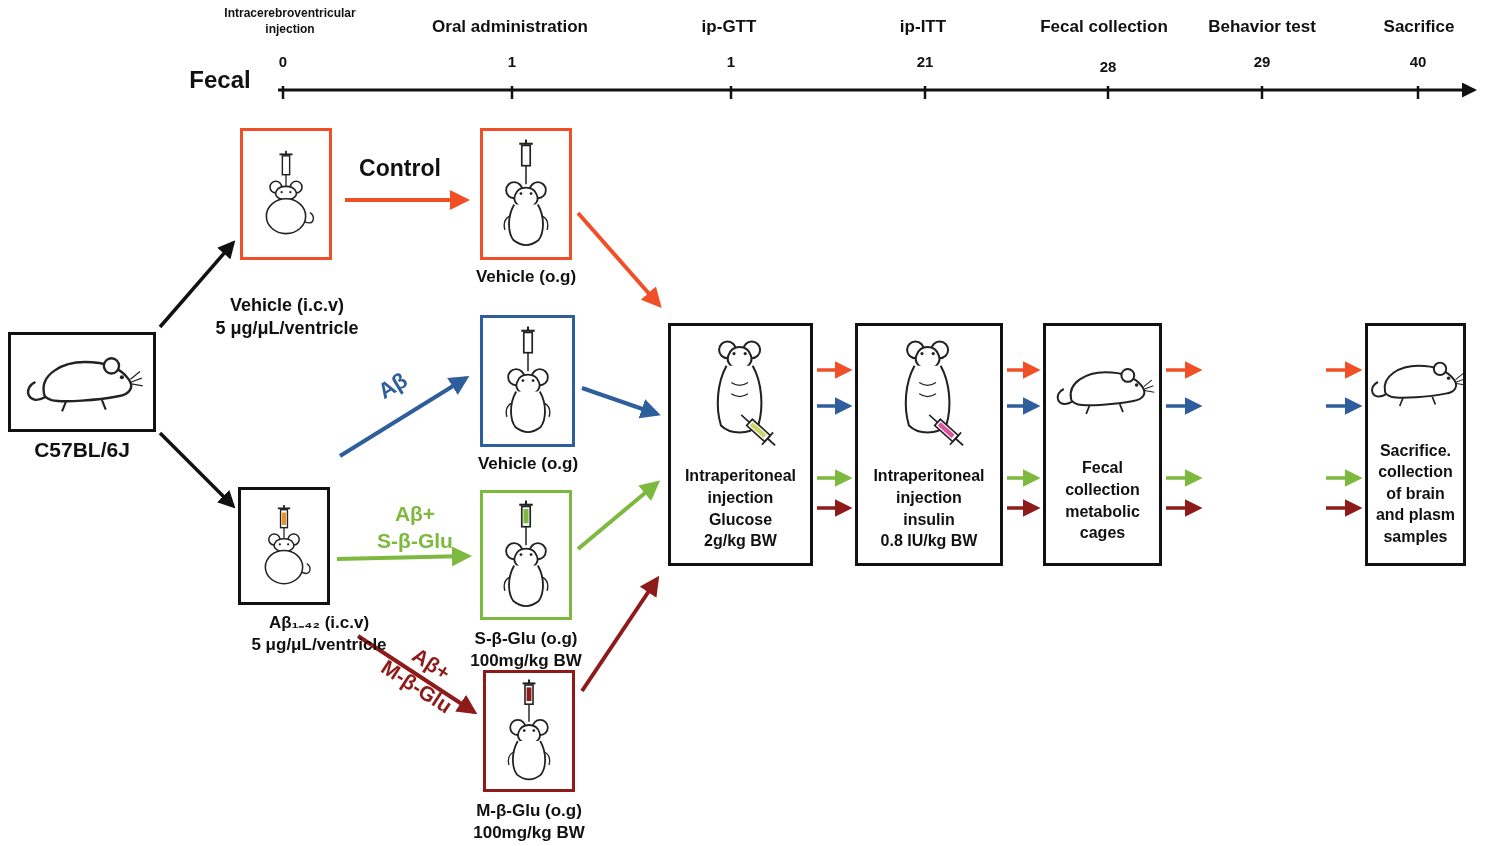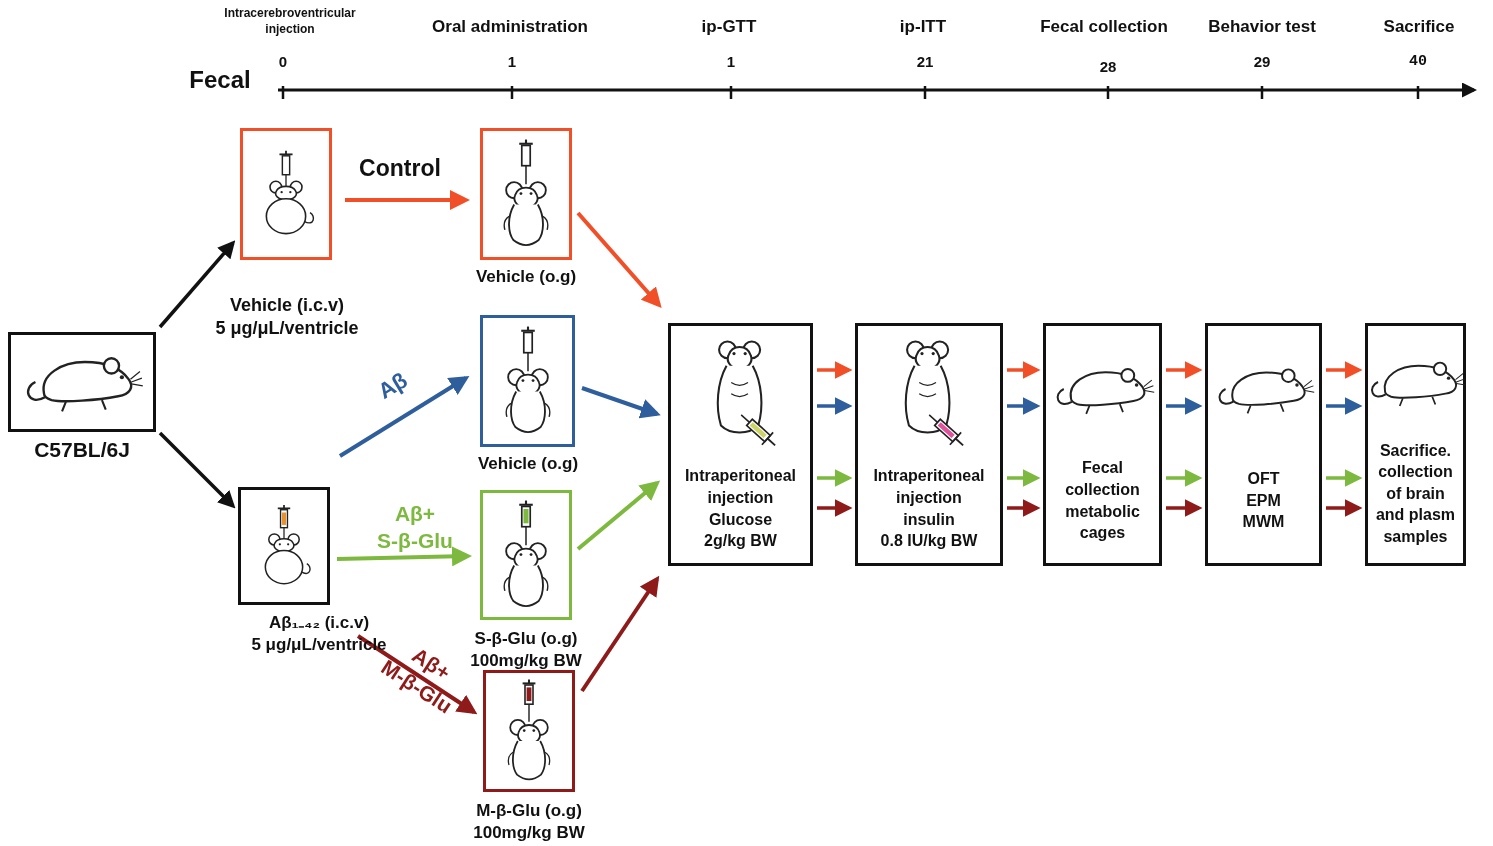--- a/index.html
+++ b/index.html
@@ -158,21 +158,21 @@
   <div class="lbl center" style="left:1104px; top:16px; font-size:17px;">Fecal collection</div>
   <div class="lbl center" style="left:1262px; top:16px; font-size:17px;">Behavior test</div>
   <div class="lbl center" style="left:1419px; top:16px; font-size:17px;">Sacrifice</div>
 
   <div class="lbl center" style="left:283px; top:52px; font-size:15px;">0</div>
   <div class="lbl center" style="left:512px; top:52px; font-size:15px;">1</div>
   <div class="lbl center" style="left:731px; top:52px; font-size:15px;">1</div>
   <div class="lbl center" style="left:925px; top:52px; font-size:15px;text-align:center;">21</div>
   <div class="lbl center" style="left:1108px; top:57px; font-size:15px;">28</div>
   <div class="lbl center" style="left:1262px; top:52px; font-size:15px;">29</div>
-  <div class="lbl center" style="left:1418px; top:52px; font-size:15px;font-family:Liberation Mono, monospace;">40</div>
+  <div class="lbl center" style="left:1418px; top:52px; font-size:15px;">40</div>
 
   <div class="box" style="left:8px; top:332px; width:148px; height:100px;">
     <svg class="mouse" width="128" height="76">
         <use href="#m-side"></use>
       </svg>
   </div>
   <div class="lbl center" style="left:82px; top:436px; font-size:21px;text-align:center;">C57BL/6J</div>
 
   <div class="box" style="left:240px; top:128px; width:92px; height:132px; border-color:#f14f28;">
     <svg class="mouse" width="80" height="114" style="--fluid:#ffffff;">
@@ -256,30 +256,20 @@
       <svg class="mouse" width="104" height="64">
           <use href="#m-side"></use>
         </svg>
     </div>
     <div class="stage-text">Fecal
 collection
 metabolic
 cages</div>
   </div>
 
-  <div class="stage" style="left:1205px; top:323px; width:117px; height:243px;">
-    <div class="stage-icon" style="height:110px;">
-      <svg class="mouse" width="102" height="64">
-          <use href="#m-side"></use>
-        </svg>
-    </div>
-    <div class="stage-text">OFT
-EPM
-MWM</div>
-  </div>
 
   <div class="stage" style="left:1365px; top:323px; width:101px; height:243px;">
     <div class="stage-icon" style="height:96px;">
       <svg class="mouse" width="104" height="62">
           <use href="#m-side"></use>
         </svg>
     </div>
     <div class="stage-text">Sacrifice.
 collection
 of brain

